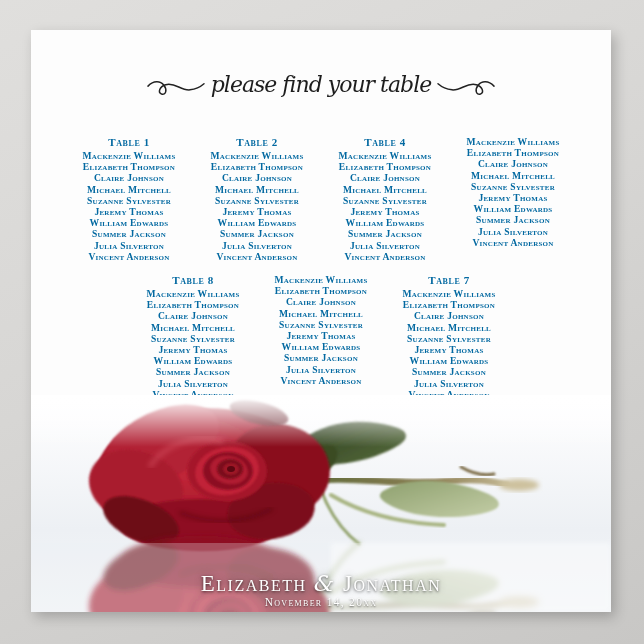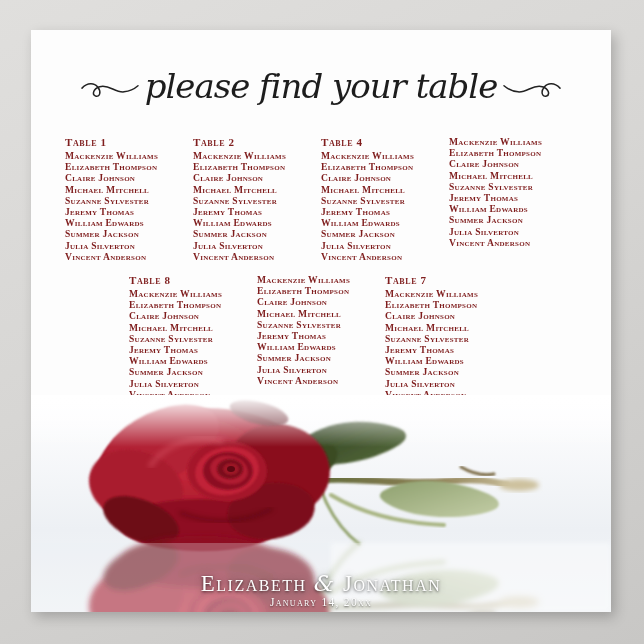--- a/index.html
+++ b/index.html
@@ -13,27 +13,27 @@
     position:absolute; left:31px; top:30px; width:580px; height:582px;
     background:#fdfdfd; box-shadow:4px 5px 12px rgba(0,0,0,.22);
     overflow:hidden;
   }
   .title-row {
     position:absolute; top:36px; left:0; width:100%;
     display:flex; align-items:center; justify-content:center; gap:4px;
   }
   .title {
     font-family:"DejaVu Serif", serif; font-style:italic;
-    font-size:34px; color:#1d1d1d; letter-spacing:-1px; white-space:nowrap;
+    font-size:22px; color:#1d1d1d; letter-spacing:-1px; white-space:nowrap;
   }
   .flourish { width:62px; height:28px; margin-top:8px; flex:0 0 auto; }
   .tables-row { position:absolute; display:flex; }
   .row1 { top:106px; left:34px; width:512px; }
   .row2 { top:244px; left:98px; width:384px; }
-  .table-block { width:128px; text-align:left; color:#7f1d1d; }
+  .table-block { width:128px; text-align:center; color:#0369a1; }
   .table-title {
     font-size:11px; font-weight:700; font-variant:small-caps;
     letter-spacing:.6px; line-height:13px; margin-bottom:1px;
   }
   .guest-name {
     font-size:9.6px; font-weight:700; font-variant:small-caps;
     letter-spacing:.25px; line-height:11.2px; white-space:nowrap;
   }
   .photo { position:absolute; left:0; top:365px; width:580px; height:217px; }
   .photo svg { display:block; }
@@ -232,16 +232,16 @@
         <use href="#flower" filter="url(#soft2)"></use>
       </g>
       <rect x="0" y="148" width="580" height="69" fill="#eef1f4" opacity="0.28"></rect>
       <rect x="300" y="148" width="280" height="69" fill="#ffffff" opacity="0.45" filter="url(#soft2)"></rect>
       <rect width="580" height="52" fill="url(#topFade)"></rect>
     </svg>
   </div>
 
   <div class="footer">
     <div class="couple"><span>Elizabeth</span> <span class="amp">&amp;</span> <span>Jonathan</span></div>
-    <div class="date">January 14, 20xx</div>
+    <div class="date">November 14, 20xx</div>
   </div>
 
 </div>
 
 </body></html>

